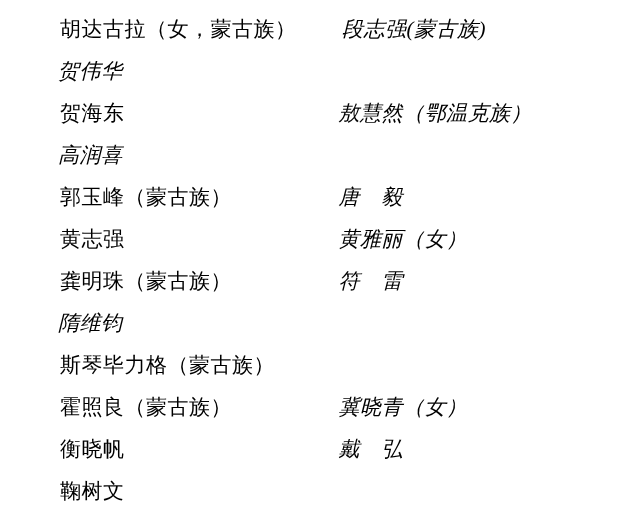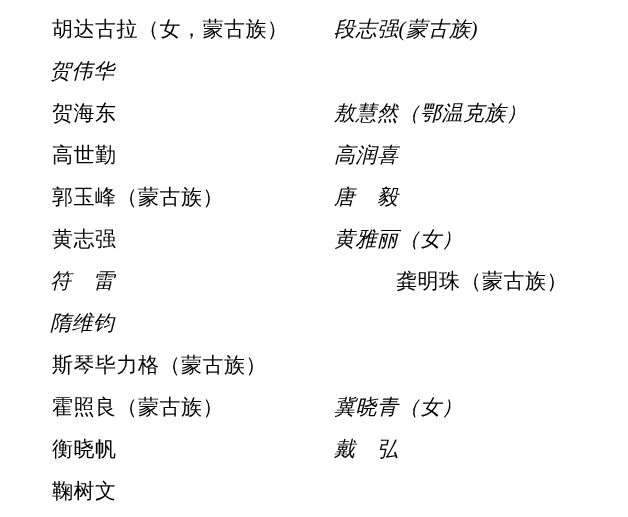--- a/index.html
+++ b/index.html
@@ -11,21 +11,21 @@
     width: 628px;
     height: 517px;
     font-family: "Liberation Serif", "DejaVu Serif", serif;
     color: #000000;
     overflow: hidden;
   }
   #name-list {
     box-sizing: border-box;
     width: 628px;
     height: 517px;
-    padding: 8px 0 0 0;
+    padding: 8px 0 0 8px;
     display: flex;
     flex-direction: column;
   }
   .name-row {
     display: flex;
     flex-direction: row;
     align-items: baseline;
     height: 42px;
     line-height: 42px;
   }
@@ -60,37 +60,36 @@
   <div class="name-row">
     <div class="name-cell col-right">贺伟华</div>
   </div>
 
   <div class="name-row">
     <div class="name-cell col-left">贺海东</div>
     <div class="name-cell col-right">敖慧然（鄂温克族）</div>
   </div>
 
   <div class="name-row">
-    <div class="name-cell col-left">高世勤</div>
     <div class="name-cell col-right">高润喜</div>
   </div>
 
   <div class="name-row">
     <div class="name-cell col-left">郭玉峰（蒙古族）</div>
     <div class="name-cell col-right">唐　毅</div>
   </div>
 
   <div class="name-row">
     <div class="name-cell col-left">黄志强</div>
     <div class="name-cell col-right">黄雅丽（女）</div>
   </div>
 
   <div class="name-row">
+    <div class="name-cell col-left">龚明珠（蒙古族）</div>
     <div class="name-cell col-right">符　雷</div>
-    <div class="name-cell col-left">龚明珠（蒙古族）</div>
   </div>
 
   <div class="name-row">
     <div class="name-cell col-right">隋维钧</div>
   </div>
 
   <div class="name-row">
     <div class="name-cell col-left">斯琴毕力格（蒙古族）</div>
   </div>
 

